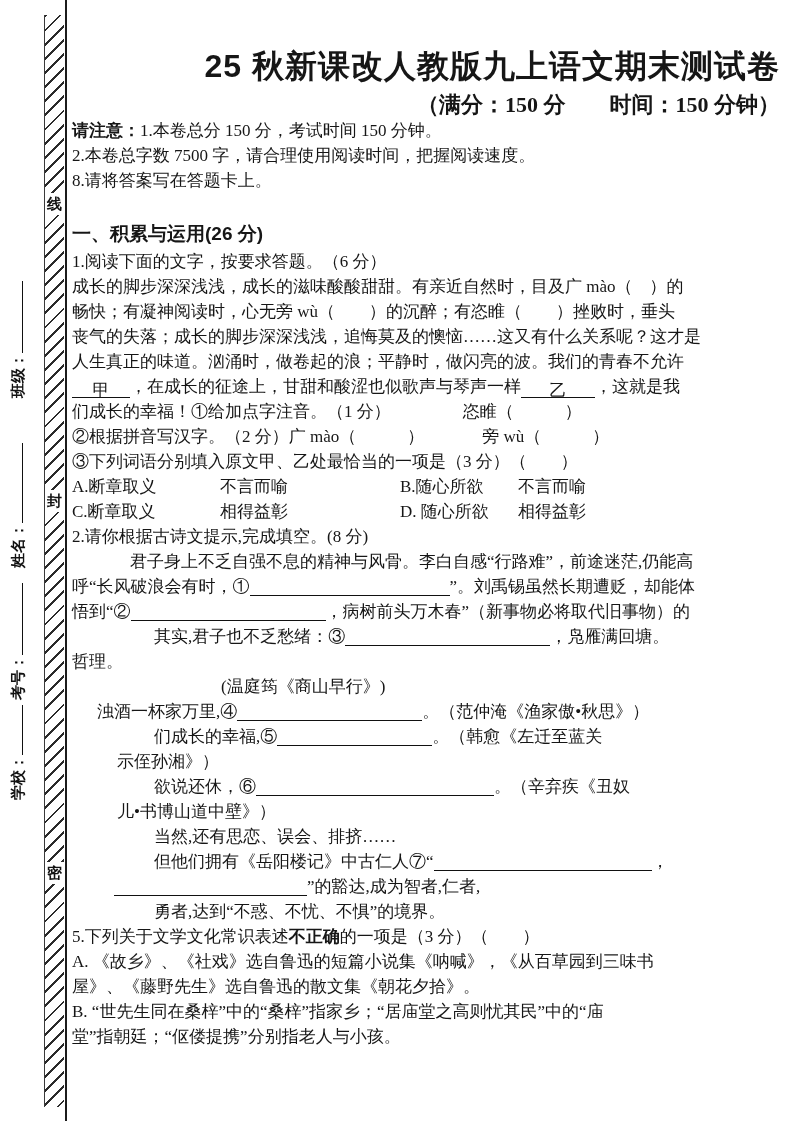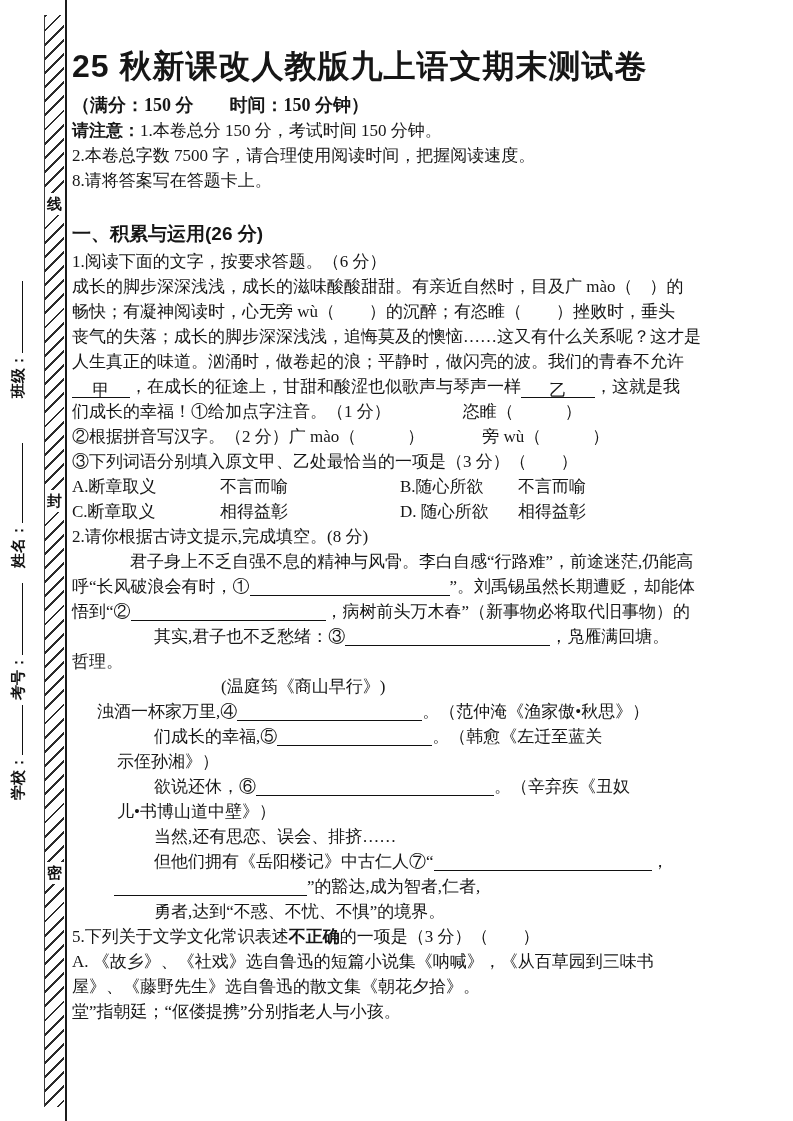--- a/index.html
+++ b/index.html
@@ -22,24 +22,24 @@
   }
   .sealchar{
     position:absolute;left:0;width:100%;text-align:center;background:#fff;
     font-size:15px;font-weight:bold;line-height:22px;color:#111;
     font-family:"Liberation Sans","DejaVu Sans",sans-serif;
   }
   .bline{position:absolute;left:65px;top:0;width:0;height:1121px;border-left:2px solid #1c1c1c;}
   
   .content{position:absolute;left:72px;top:0;width:708px;font-size:17px;}
   .title{
-    margin-top:44px;text-align:left;font-size:32px;line-height:44px;font-weight:bold;
+    margin-top:44px;text-align:right;font-size:32px;line-height:44px;font-weight:bold;
     letter-spacing:1px;font-family:"Liberation Sans","DejaVu Sans",sans-serif;
   }
-  .subtitle{margin-top:4px;text-align:left;font-size:18px;line-height:26px;font-weight:bold;}
+  .subtitle{margin-top:4px;text-align:right;font-size:22px;line-height:26px;font-weight:bold;}
   .line{line-height:25px;min-height:25px;white-space:nowrap;}
   .b{font-weight:bold;}
   .sec{
     margin-top:26px;font-size:19px;font-weight:bold;line-height:30px;
     font-family:"Liberation Sans","DejaVu Sans",sans-serif;
   }
   .blank{display:inline-block;border-bottom:1.5px solid #111;height:19px;vertical-align:-4px;text-align:center;}
   .sp{display:inline-block;}
   .row{display:flex;justify-content:flex-start;white-space:nowrap;line-height:25px;min-height:25px;}
   .ind2{margin-left:58px;}   
@@ -147,16 +147,17 @@
     <div class="line indE">
       <span class="blank" style="width:193px"></span><span>”的豁达,成为智者,仁者,</span>
     </div>
     <div class="line indB">勇者,达到“不惑、不忧、不惧”的境界。</div>
 
     <div class="line">
       <span>5.下列关于文学文化常识表述</span><span class="b">不正确</span><span>的一项是（3 分）（　　）</span>
     </div>
     <div class="line">A. 《故乡》、《社戏》选自鲁迅的短篇小说集《呐喊》，《从百草园到三味书</div>
     <div class="line">屋》、《藤野先生》选自鲁迅的散文集《朝花夕拾》。</div>
+    <div class="line">B. “世先生同在桑梓”中的“桑梓”指家乡；“居庙堂之高则忧其民”中的“庙</div>
     <div class="line">堂”指朝廷；“伛偻提携”分别指老人与小孩。</div>
 
   </div>
 </div>
 
 </body></html>

